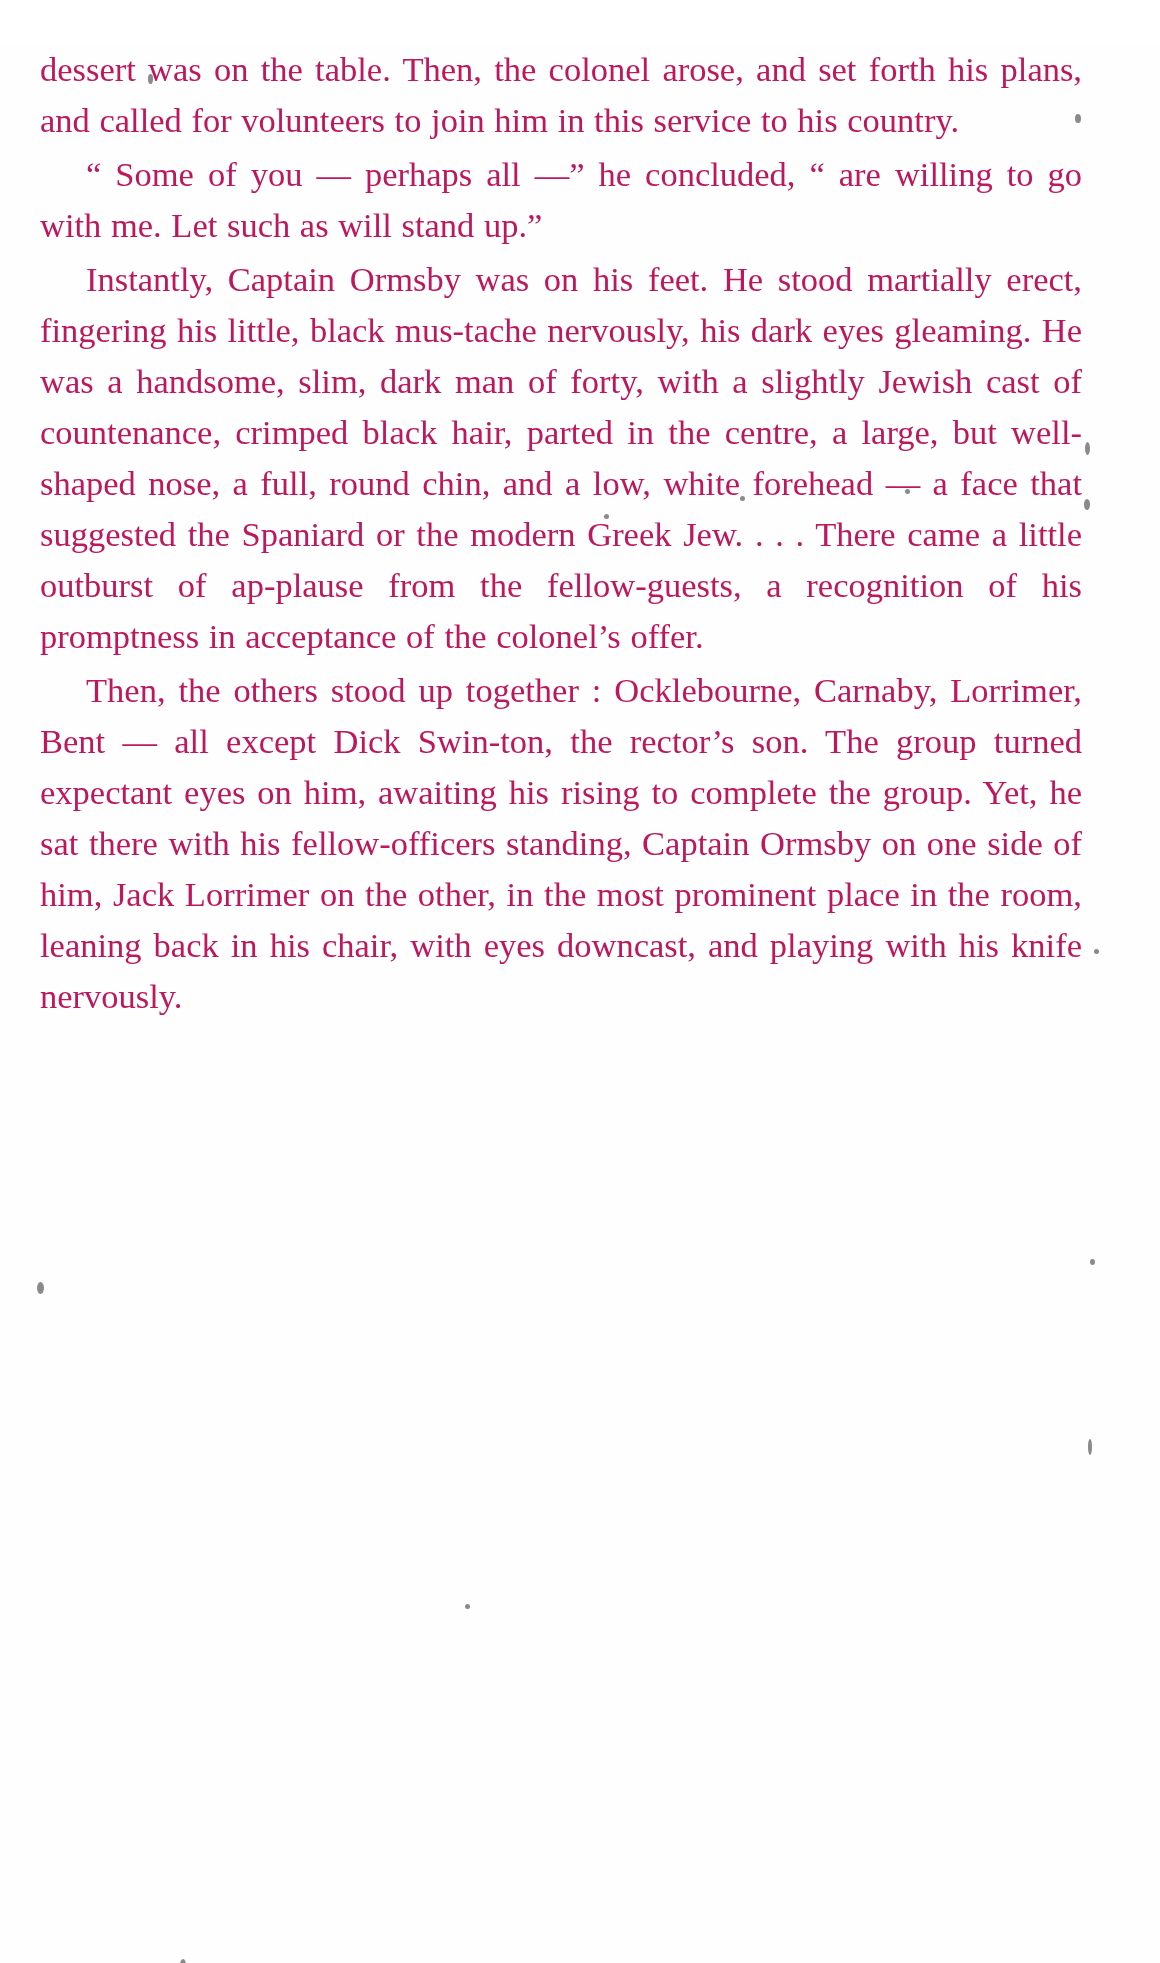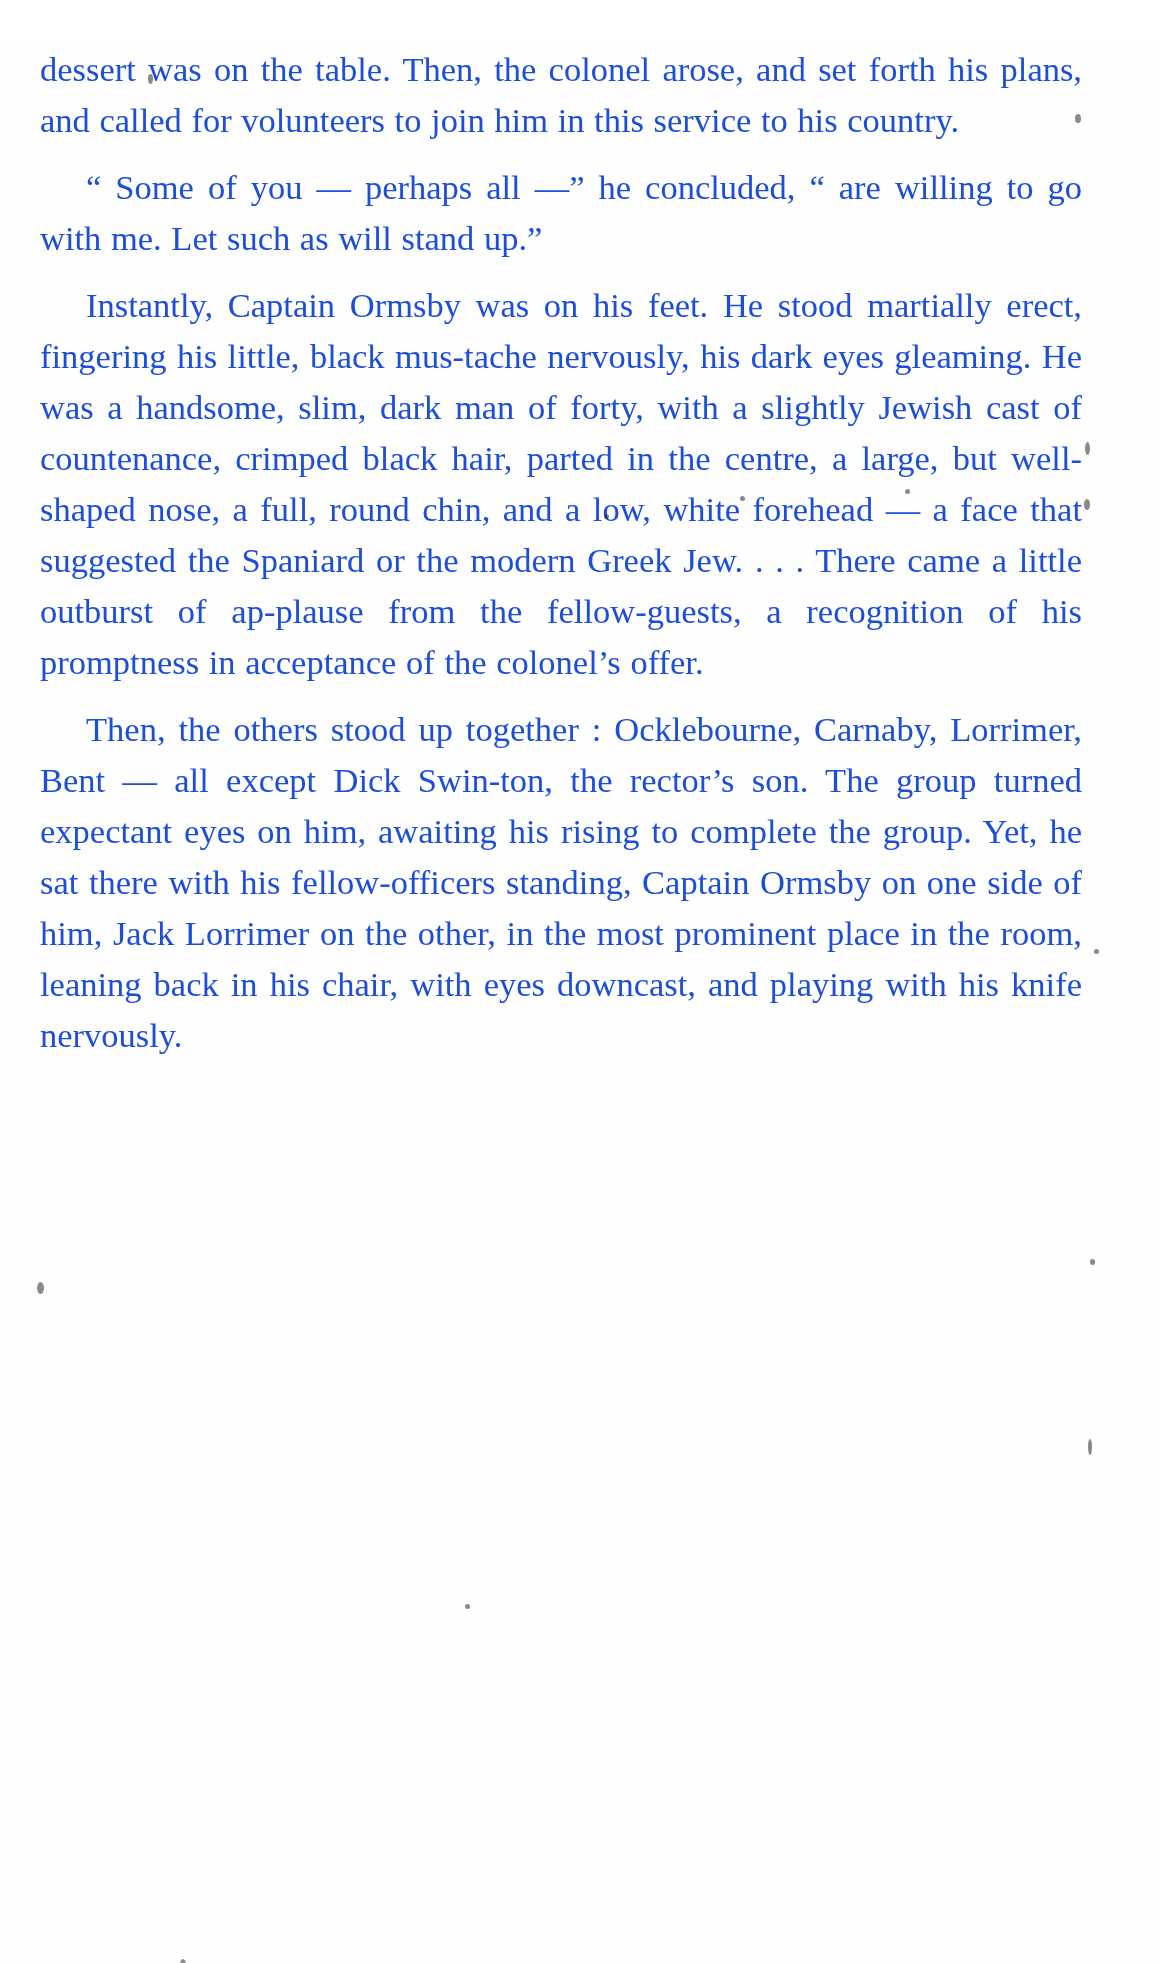--- a/index.html
+++ b/index.html
@@ -52,28 +52,28 @@
   .body-text {
     margin: 44px 0 0 0;
     padding: 0 78px 0 40px;
   }
   .para {
     font-size: 34.5px;
     line-height: 51px;
     text-align: justify;
     text-justify: inter-word;
     margin: 0;
-    color: #1d4ed8;
+    color: #be185d;
     word-spacing: 1px;
   }
   .para.indent {
     text-indent: 46px;
   }
   .para + .para {
-    margin-top: 16px;
+    margin-top: 3px;
   }
   .smudge {
     position: absolute;
     background: #2a2a2a;
     border-radius: 50%;
     opacity: 0.55;
     pointer-events: none;
   }
 </style>
 </head>

